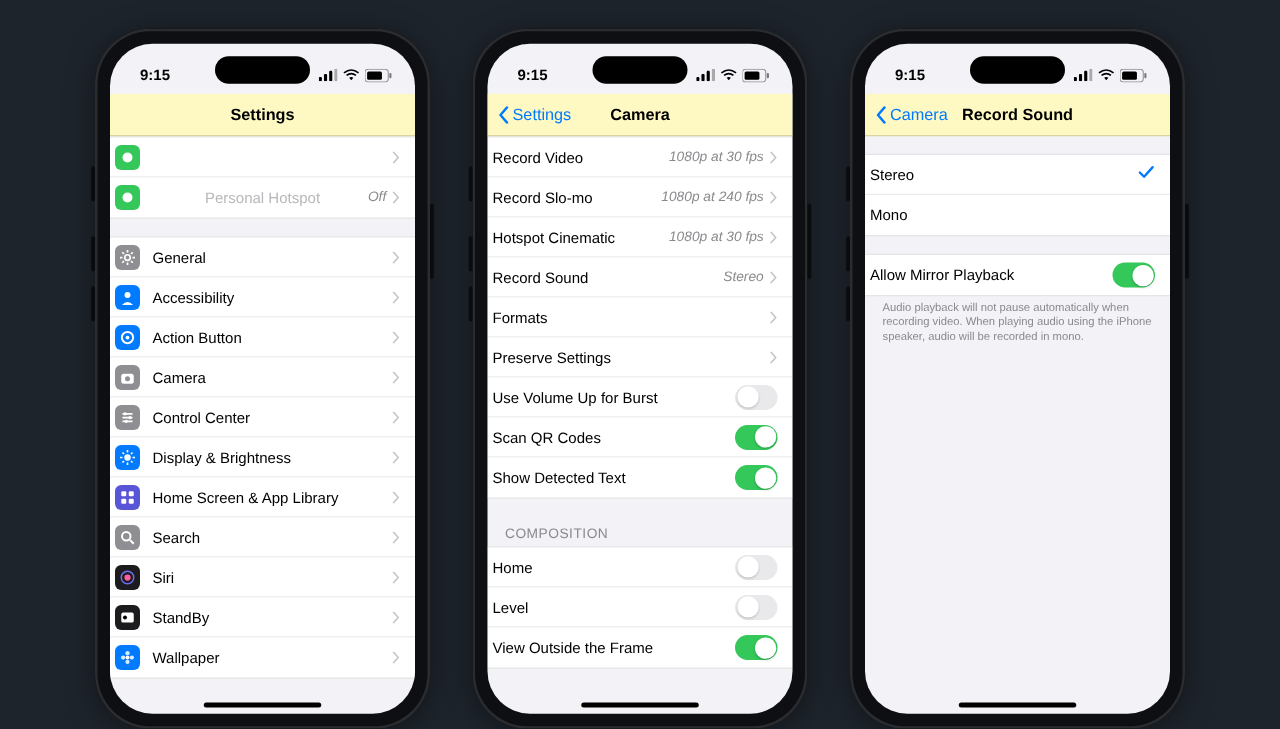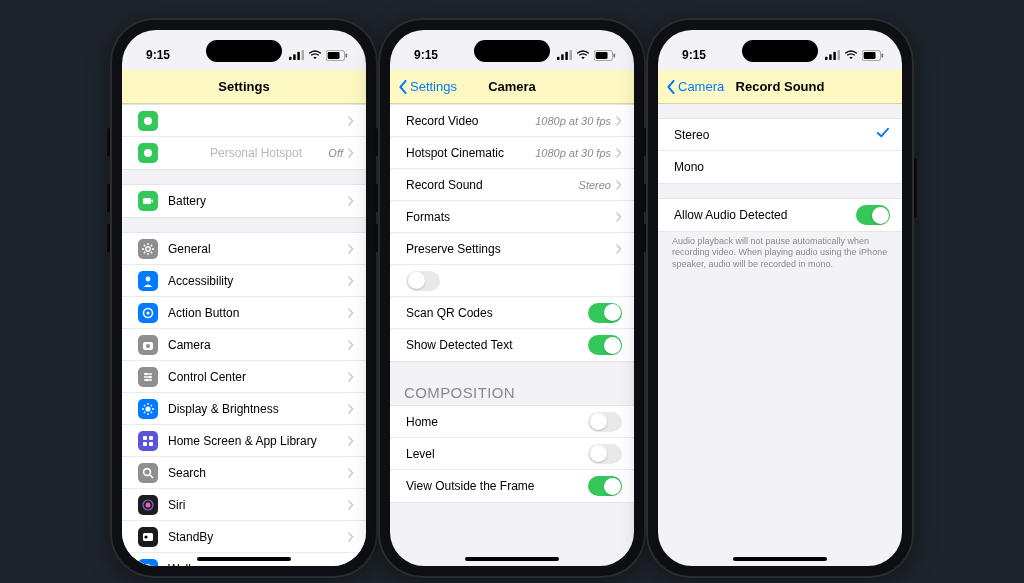--- a/index.html
+++ b/index.html
@@ -1,17 +1,17 @@
 <!DOCTYPE html>
 <html><head>
 <meta charset="utf-8">
 <style>
   * { box-sizing: border-box; margin: 0; padding: 0; font-family: -apple-system, "Helvetica Neue", Arial, sans-serif; -webkit-font-smoothing: antialiased; }
   body { background:#1e242c; width:1024px; height:583px; overflow:hidden; }
-  .stage { display:flex; justify-content:center; align-items:flex-start; padding:18px 0 0 0; height:100%; }
+  .stage { display:flex; gap:34px; justify-content:center; align-items:flex-end; padding:18px 0 0 0; height:100%; }
 
   .phone {
     width:268px; height:560px; background:#0e0f12; border-radius:44px; padding:12px;
     box-shadow: 0 4px 24px rgba(0,0,0,.4), inset 0 0 0 2px #2a2c30;
     position:relative; flex-shrink:0;
   }
   .phone::before, .phone::after { content:""; position:absolute; background:#0a0b0d; border-radius:3px; }
   .phone::before { left:-3px; top:110px; width:3px; height:28px; box-shadow: 0 56px 0 #0a0b0d, 0 96px 0 #0a0b0d; }
   .phone::after  { right:-3px; top:140px; width:3px; height:60px; }
 
@@ -30,23 +30,23 @@
   .sig svg, .wifi svg, .bat svg { display:block; }
 
   .nav { height:34px; display:flex; align-items:center; justify-content:center; position:relative; background:#fef9c3; border-bottom:0.5px solid rgba(0,0,0,.15); }
   .nav .title { font-size:13px; font-weight:600; color:#000; }
   .nav .back { position:absolute; left:8px; display:flex; align-items:center; color:#007aff; font-size:13px; gap:2px; }
   .nav .back svg { width:10px; height:14px; }
 
   .content { flex:1; overflow:hidden; font-size:12px; }
   .group { background:#fff; border-top:0.5px solid rgba(0,0,0,.1); border-bottom:0.5px solid rgba(0,0,0,.1); margin-bottom:14px; }
   .group.first { margin-top:0; }
-  .sect-head { font-size:15px; letter-spacing:.4px; color:#8a8a8e; text-transform:uppercase; padding:8px 14px 4px; }
+  .sect-head { font-size:11px; letter-spacing:.4px; color:#8a8a8e; text-transform:uppercase; padding:8px 14px 4px; }
   .row {
-    display:flex; align-items:center; min-height:32px; padding:5px 12px 5px 16px;
+    display:flex; align-items:center; min-height:32px; padding:5px 12px 5px 4px;
     border-bottom:0.5px solid rgba(0,0,0,.08);
   }
   .row:last-child { border-bottom:none; }
   .row .icon {
     width:20px; height:20px; border-radius:5px; margin-right:10px; flex-shrink:0;
     display:flex; align-items:center; justify-content:center; color:#fff;
   }
   .row .icon svg { width:12px; height:12px; display:block; }
   .row .label { flex:1; color:#000; font-size:12px; }
   .row.dim .label { color:#b8b8bc;margin-left:42px; }
@@ -128,36 +128,20 @@
               </span>
               <span class="label">Personal Hotspot</span>
               <span class="value">Off</span>
               <span class="chev">
                 <svg viewBox="0 0 8 12">
                   <path d="M2 1 L6.5 6 L2 11" stroke="currentColor" stroke-width="1.6" fill="none" stroke-linecap="round" stroke-linejoin="round"></path>
                 </svg>
               </span>
             </div>
           </div>
-        <div class="group" id="p1gB">
-            <div class="row">
-              <span class="icon bg-green">
-                <svg viewBox="0 0 12 12">
-                  <rect x="1" y="3" width="8" height="6" rx="1.3" fill="currentColor"></rect>
-                  <rect x="9.5" y="4.5" width="1.5" height="3" rx=".7" fill="currentColor"></rect>
-                </svg>
-              </span>
-              <span class="label">Battery</span>
-              <span class="chev">
-                <svg viewBox="0 0 8 12">
-                  <path d="M2 1 L6.5 6 L2 11" stroke="currentColor" stroke-width="1.6" fill="none" stroke-linecap="round" stroke-linejoin="round"></path>
-                </svg>
-              </span>
-            </div>
-          </div>
         <div class="group" id="p1gC">
             <div class="row">
               <span class="icon bg-gray">
                 <svg viewBox="0 0 12 12">
                   <circle cx="6" cy="6" r="2.2" fill="none" stroke="currentColor" stroke-width="1.4"></circle>
                   <path d="M6 0v2M6 10v2M0 6h2M10 6h2M1.8 1.8l1.4 1.4M8.8 8.8l1.4 1.4M1.8 10.2l1.4-1.4M8.8 3.2l1.4-1.4" stroke="currentColor" stroke-width="1.4"></path>
                 </svg>
               </span>
               <span class="label">General</span>
               <span class="chev">
@@ -364,20 +348,29 @@
             <div class="row">
               <span class="label">Record Video</span>
               <span class="value">1080p at 30 fps</span>
               <span class="chev">
                 <svg viewBox="0 0 8 12">
                   <path d="M2 1 L6.5 6 L2 11" stroke="currentColor" stroke-width="1.6" fill="none" stroke-linecap="round" stroke-linejoin="round"></path>
                 </svg>
               </span>
             </div>
             <div class="row">
+              <span class="label">Record Slo-mo</span>
+              <span class="value">1080p at 240 fps</span>
+              <span class="chev">
+                <svg viewBox="0 0 8 12">
+                  <path d="M2 1 L6.5 6 L2 11" stroke="currentColor" stroke-width="1.6" fill="none" stroke-linecap="round" stroke-linejoin="round"></path>
+                </svg>
+              </span>
+            </div>
+            <div class="row">
               <span class="label">Hotspot Cinematic</span>
               <span class="value">1080p at 30 fps</span>
               <span class="chev">
                 <svg viewBox="0 0 8 12">
                   <path d="M2 1 L6.5 6 L2 11" stroke="currentColor" stroke-width="1.6" fill="none" stroke-linecap="round" stroke-linejoin="round"></path>
                 </svg>
               </span>
             </div>
             <div class="row">
               <span class="label">Record Sound</span>
@@ -398,20 +391,21 @@
             </div>
             <div class="row">
               <span class="label">Preserve Settings</span>
               <span class="chev">
                 <svg viewBox="0 0 8 12">
                   <path d="M2 1 L6.5 6 L2 11" stroke="currentColor" stroke-width="1.6" fill="none" stroke-linecap="round" stroke-linejoin="round"></path>
                 </svg>
               </span>
             </div>
             <div class="row">
+              <span class="label">Use Volume Up for Burst</span>
               <span class="toggle"></span>
             </div>
             <div class="row">
               <span class="label">Scan QR Codes</span>
               <span class="toggle on"></span>
             </div>
             <div class="row">
               <span class="label">Show Detected Text</span>
               <span class="toggle on"></span>
             </div>
@@ -484,21 +478,21 @@
               <span class="check"><svg viewBox="0 0 16 14">
                   <path d="M2 7 L6 11 L14 2" stroke="currentColor" stroke-width="2.2" fill="none" stroke-linecap="round" stroke-linejoin="round"></path>
                 </svg></span>
             </div>
             <div class="row">
               <span class="label">Mono</span>
             </div>
           </div>
         <div class="group" id="p3gB" style="margin-bottom:0">
             <div class="row">
-              <span class="label">Allow Audio Detected</span>
+              <span class="label">Allow Mirror Playback</span>
               <span class="toggle on"></span>
             </div>
           </div>
         <div class="footer-note">Audio playback will not pause automatically when recording video. When playing audio using the iPhone speaker, audio will be recorded in mono.</div>
       </div>
       <div class="home-bar"></div>
     </div>
   </div>
 
 </div>

